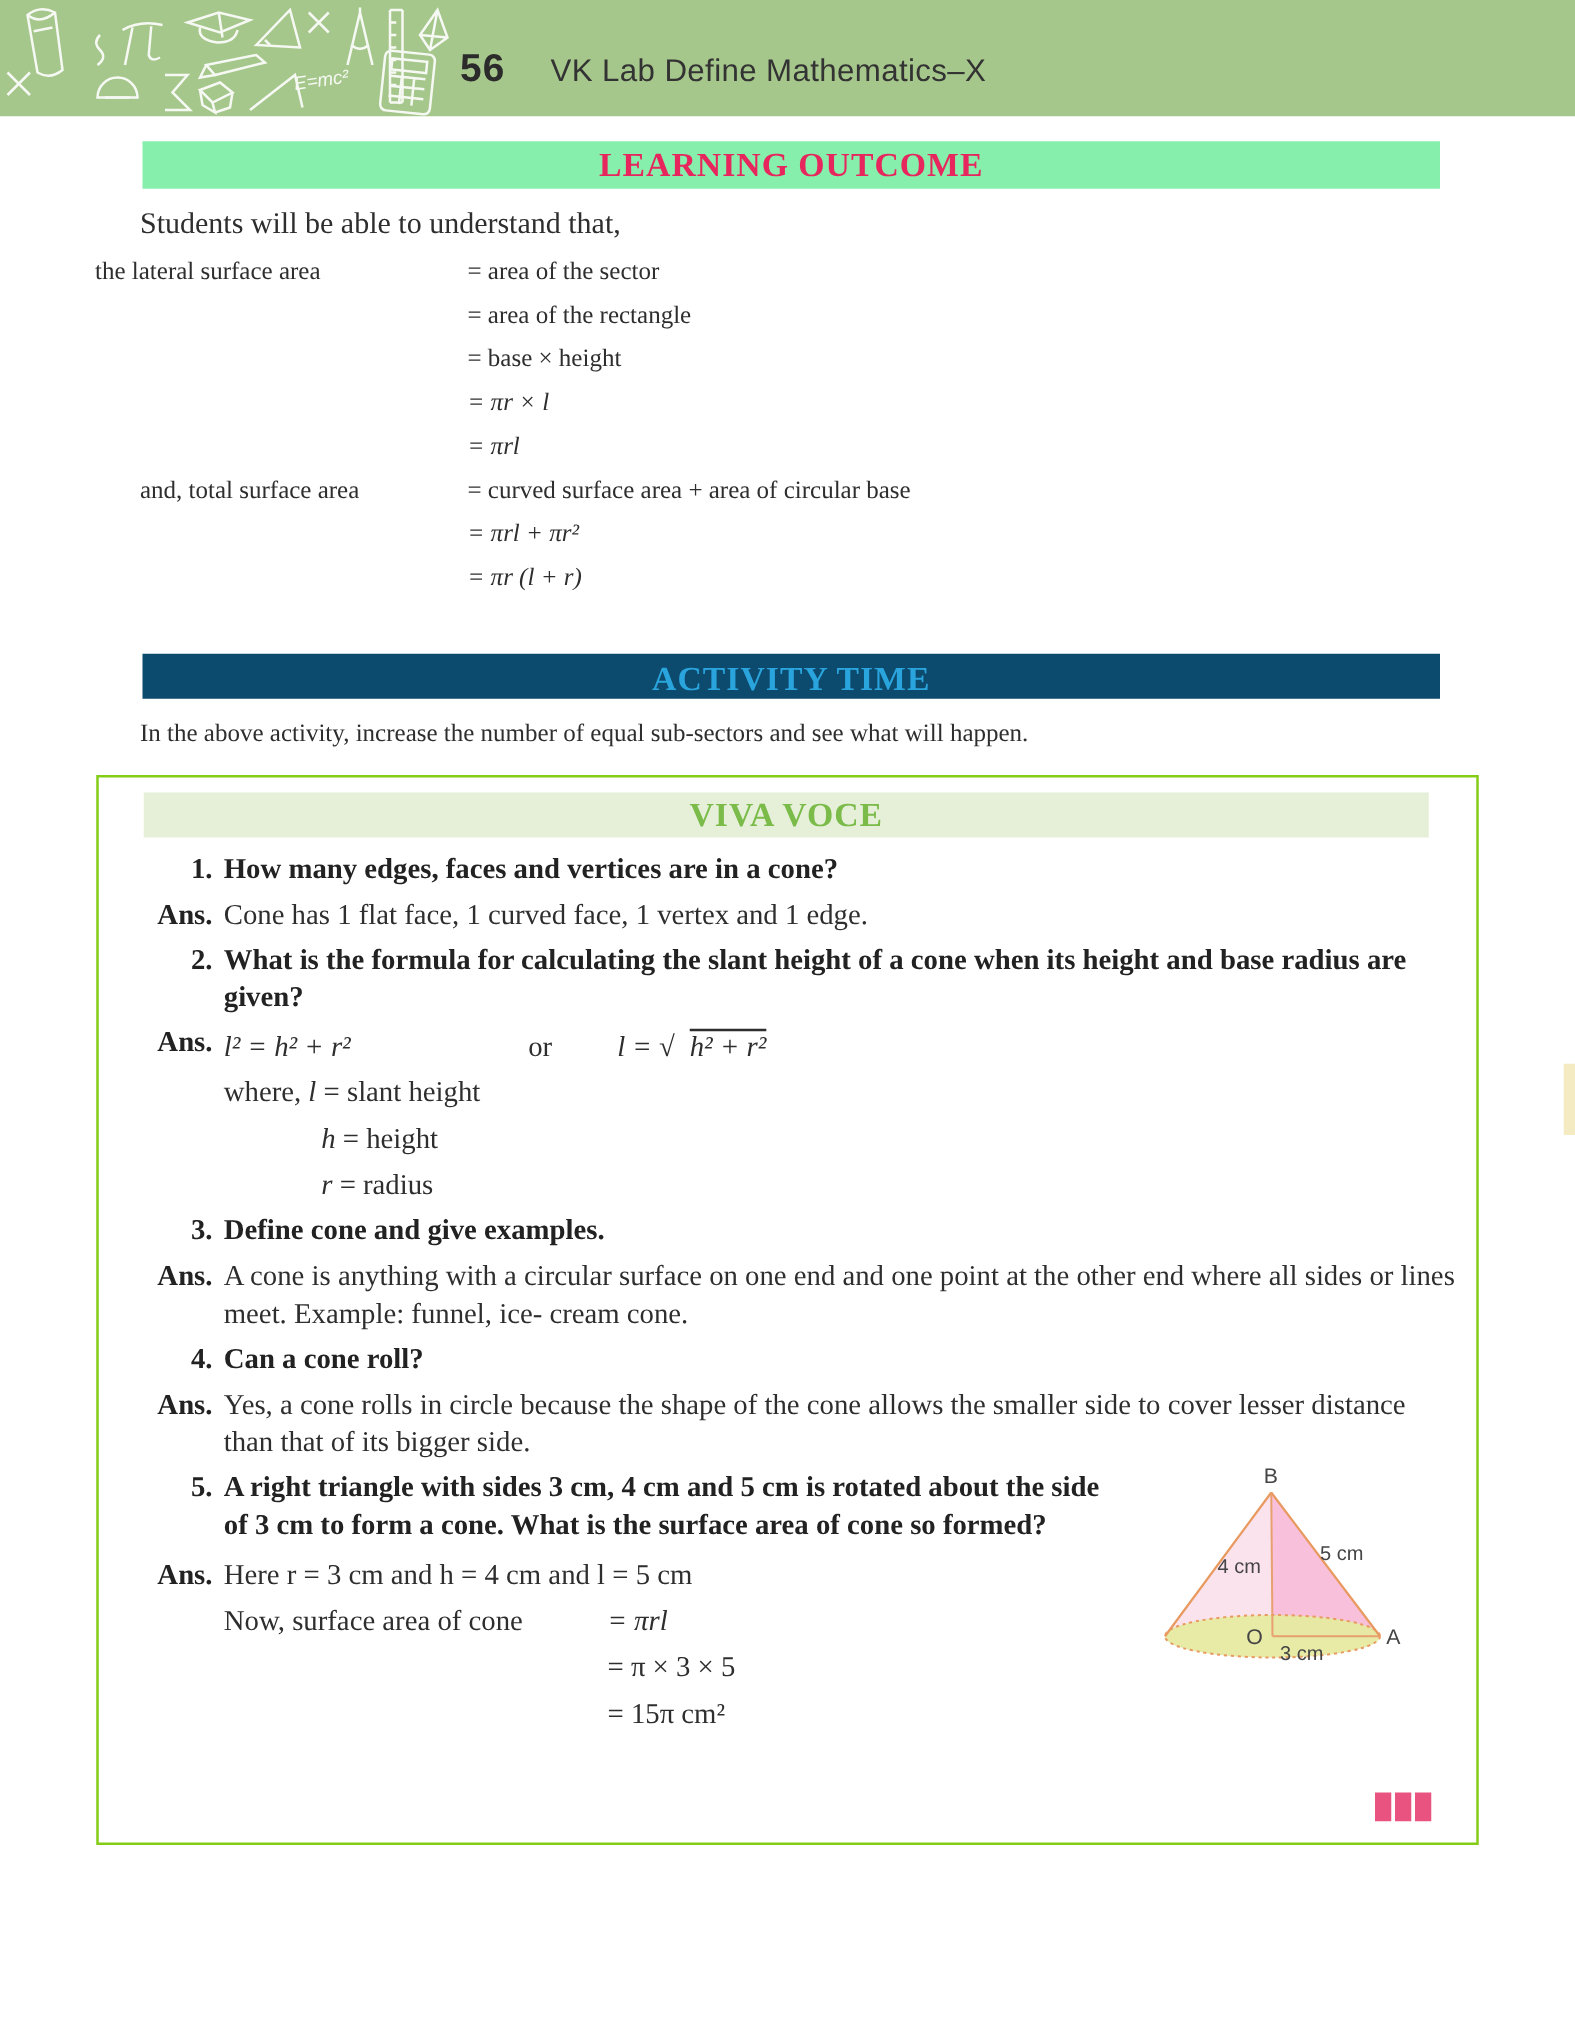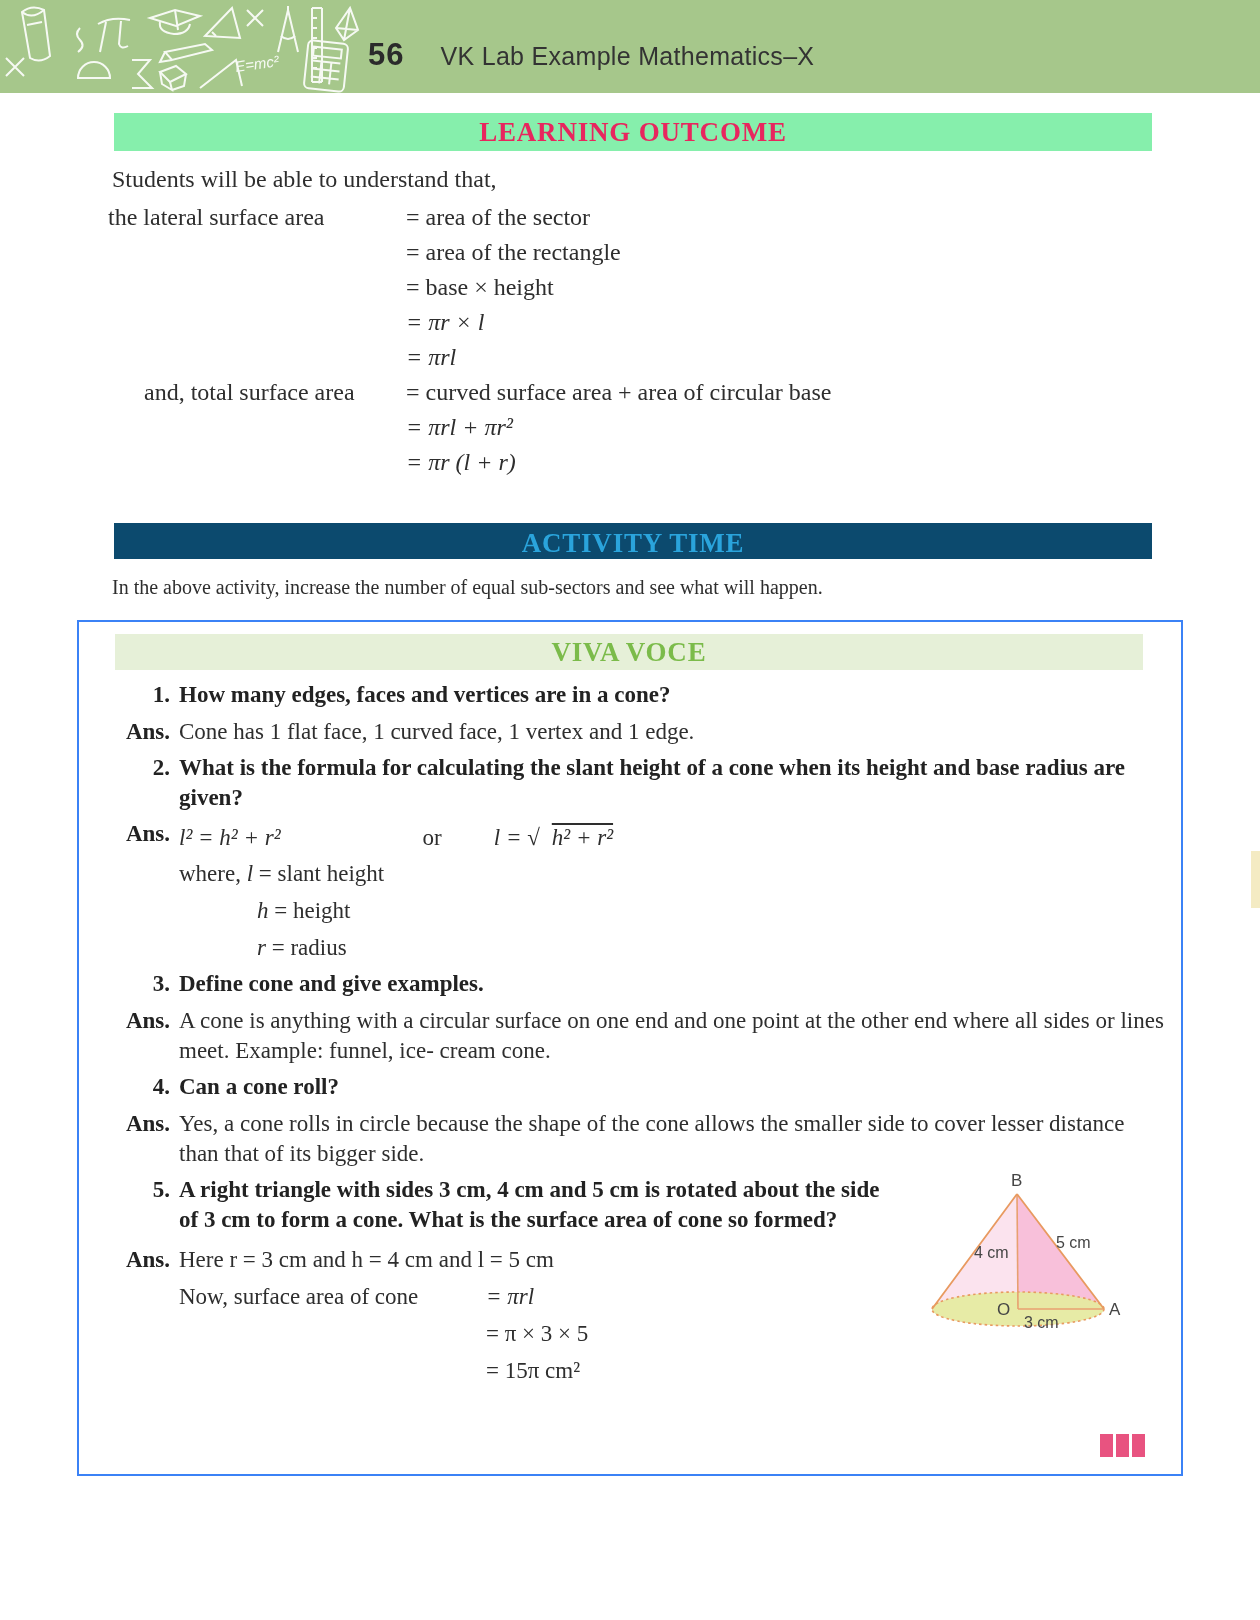--- a/index.html
+++ b/index.html
@@ -16,30 +16,30 @@
 
   
   .banner{width:1038px;margin-left:114px;height:38px;display:flex;align-items:center;justify-content:center;
           font-weight:bold;font-size:27px;letter-spacing:0.8px;}
   .banner-pink{margin-top:20px;background:#86efac;color:#e8265e;}
   .banner-blue{margin-top:43px;background:#0c4a6e;color:#2aa4dc;height:36px;align-items:flex-end;}
   .banner-green{background:#e6f0d8;color:#7bbb4a;}
 
   
   .intro{margin:13px 0 6px 112px;font-size:24px;line-height:30px;}
-  .eqrow{display:flex;margin-left:108px;line-height:35px;font-size:24px;}
+  .eqrow{display:flex;margin-left:76px;line-height:35px;font-size:20px;}
   .eqrow .lhs{flex:0 0 298px;}
   .eqrow .lhs.ind{padding-left:36px;box-sizing:border-box;}
   .eq{white-space:pre;}
   .it{font-style:italic;text-align:center;}
   .activity-text{margin:13px 0 0 112px;font-size:20px;line-height:30px;}
 
   
   .viva-box{position:relative;box-sizing:border-box;margin:18px 0 0 77px;width:1106px;height:856px;
-            border:2px solid #3b82f6;background:#ffffff;}
+            border:2px solid #84cc16;background:#ffffff;}
   .viva-box .banner-green{width:1028px;margin:12px 0 0 36px;height:36px;}
   .qa{display:flex;margin:7px 14px 0 33px;font-size:23px;line-height:30px;}
   .qa .lbl{flex:0 0 58px;text-align:right;font-weight:bold;color:#222222;}
   .qa .txt{margin-left:9px;flex:1;}
   .qa .txt.b{font-weight:bold;color:#222222;}
   .narrow{max-width:725px;}
   .frow{height:34px;display:flex;align-items:flex-end;gap:12px;}
   .rad{text-decoration:overline;}
   .gap-or{display:inline-block;width:118px;}
   .gap-sm{display:inline-block;width:28px;}
@@ -130,21 +130,21 @@
       <text x="236" y="72" font-family="Liberation Sans, sans-serif" font-size="15" font-style="italic" fill="#ffffff" stroke="none" transform="rotate(-8 236 72)">E=mc²</text>
 
       <g>
         <rect x="306" y="42" width="40" height="48" rx="5" transform="rotate(6 326 66)"></rect>
         <rect x="312" y="48" width="28" height="9" transform="rotate(6 326 66)"></rect>
         <path transform="rotate(6 326 66)" d="M312 62 L340 62 M312 70 L340 70 M312 78 L340 78 M321 62 L321 84 M331 62 L331 84"></path>
       </g>
     </svg>
     <div class="hdr-row">
       <span class="hdr-num">56</span>
-      <span class="hdr-title">VK Lab Example Mathematics–X</span>
+      <span class="hdr-title">VK Lab Define Mathematics–X</span>
     </div>
   </div>
 
   <div class="banner banner-pink">
     <span>LEARNING OUTCOME</span>
   </div>
 
   <p class="intro">Students will be able to understand that,</p>
 
   <div class="eqrow">

